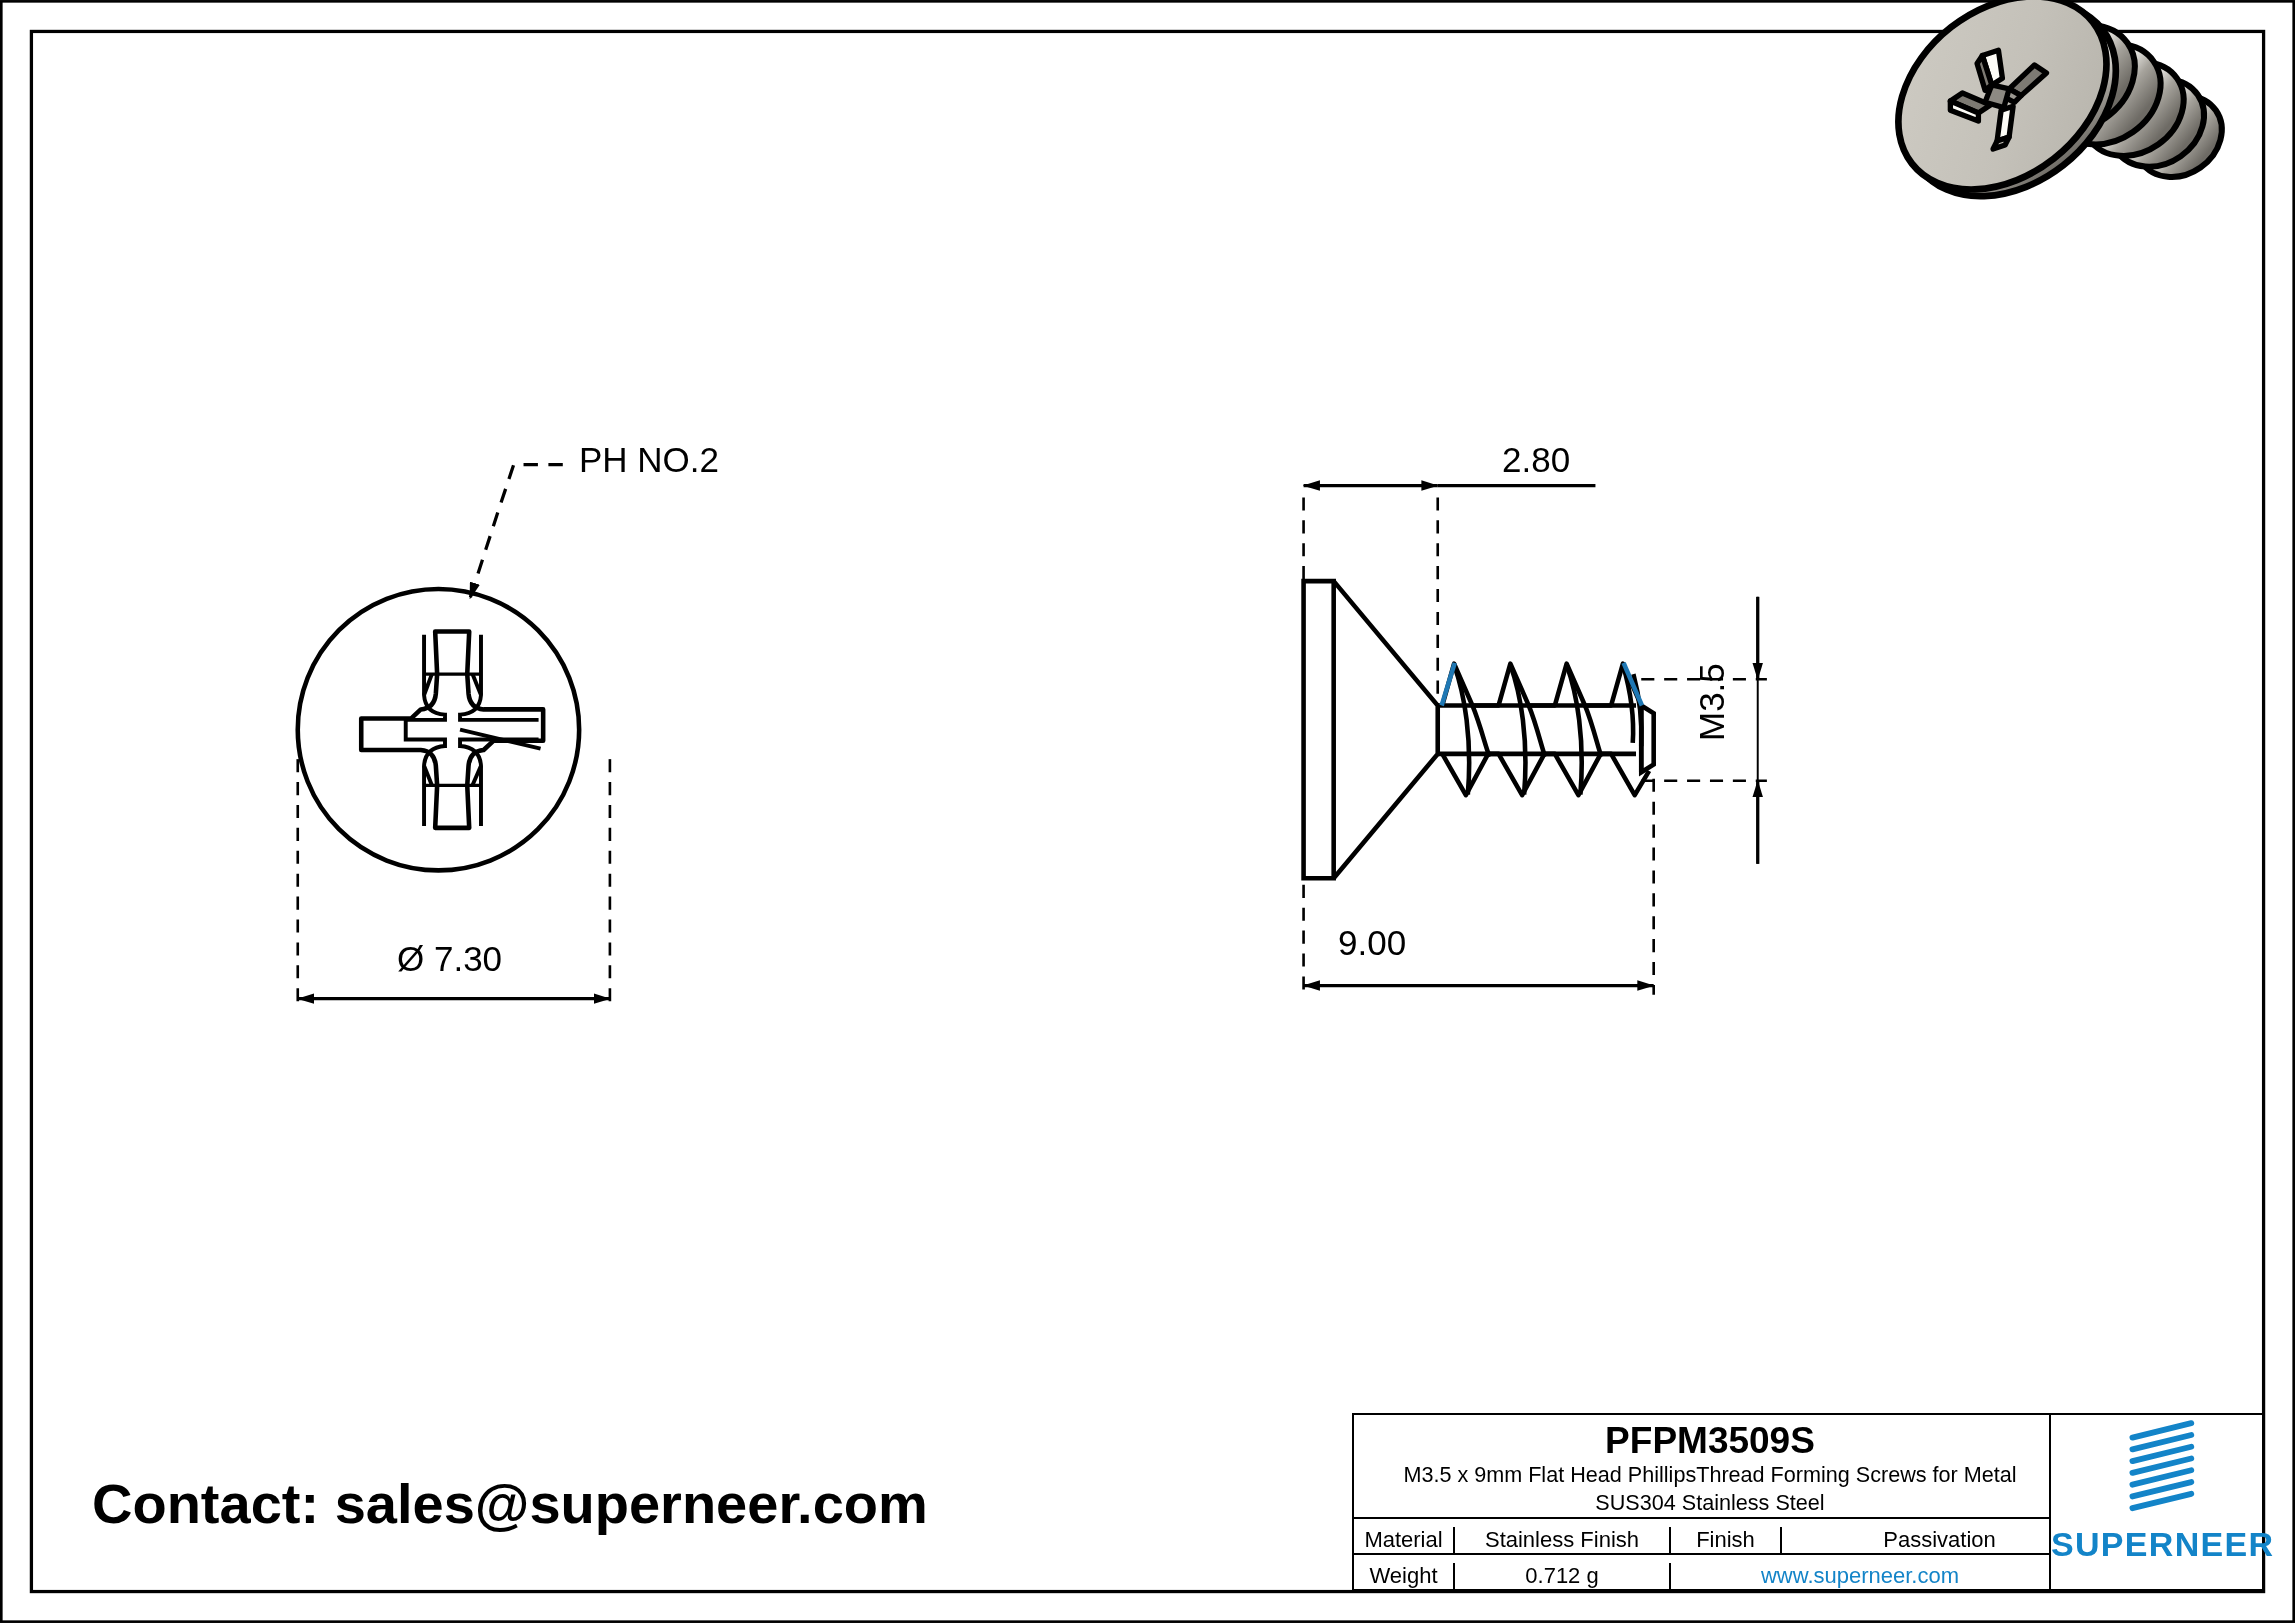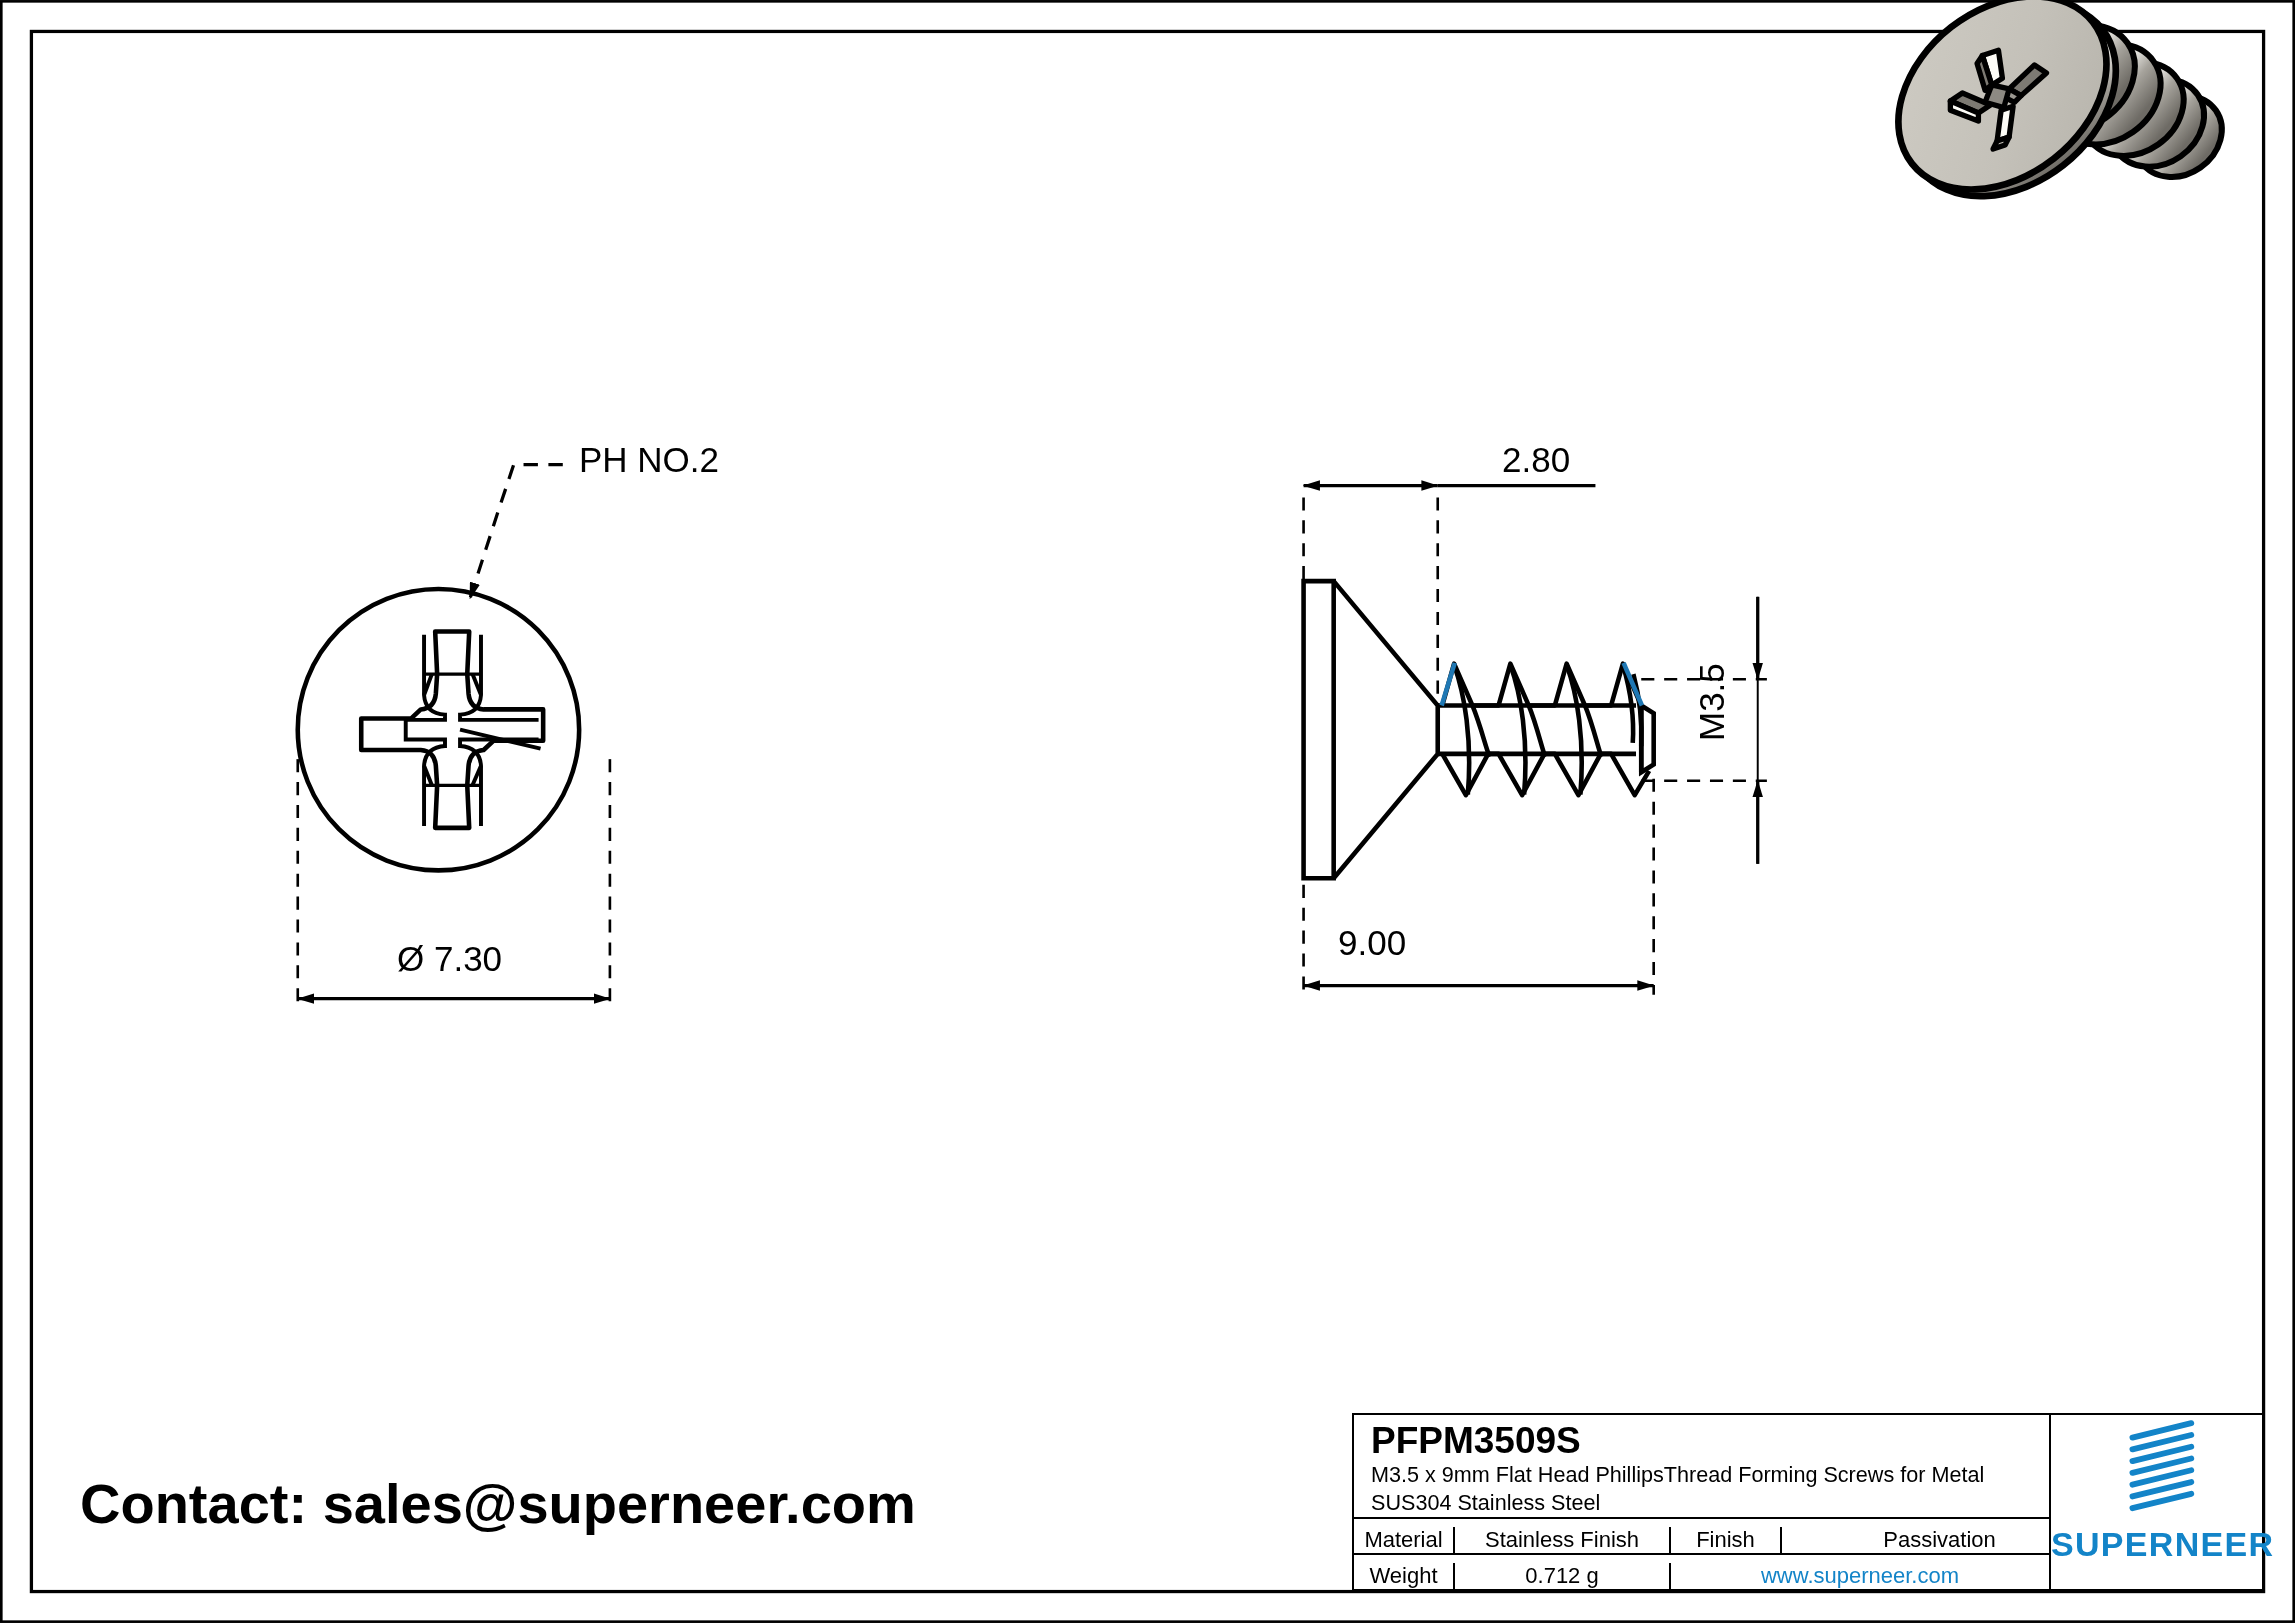--- a/index.html
+++ b/index.html
@@ -38,21 +38,21 @@
   }
   .note-text {
     position: absolute;
     font-family: "Liberation Sans", sans-serif;
     font-size: 35px;
     color: #000;
     white-space: nowrap;
   }
   .contact-text {
     position: absolute;
-    left: 80px;
+    left: 92px;
     top: 1471px;
     font-family: "Liberation Sans", sans-serif;
     font-weight: bold;
     font-size: 56px;
     color: #000;
     white-space: nowrap;
   }
   
   #titleblock {
     position: absolute;
@@ -71,20 +71,21 @@
     box-sizing: border-box;
     border-right: 2.6px solid #000;
     display: flex;
     flex-direction: column;
   }
   #tb-desc {
     height: 138px;
     box-sizing: border-box;
     border-bottom: 2.6px solid #000;
     padding: 5.2px 0 0 17px;
+    text-align: center;
   }
   #tb-code {
     font-family: "Liberation Sans", sans-serif;
     font-weight: bold;
     font-size: 37px;
     line-height: 41px;
     color: #000;
   }
   #tb-desc1, #tb-desc2 {
     font-family: "Liberation Sans", sans-serif;

